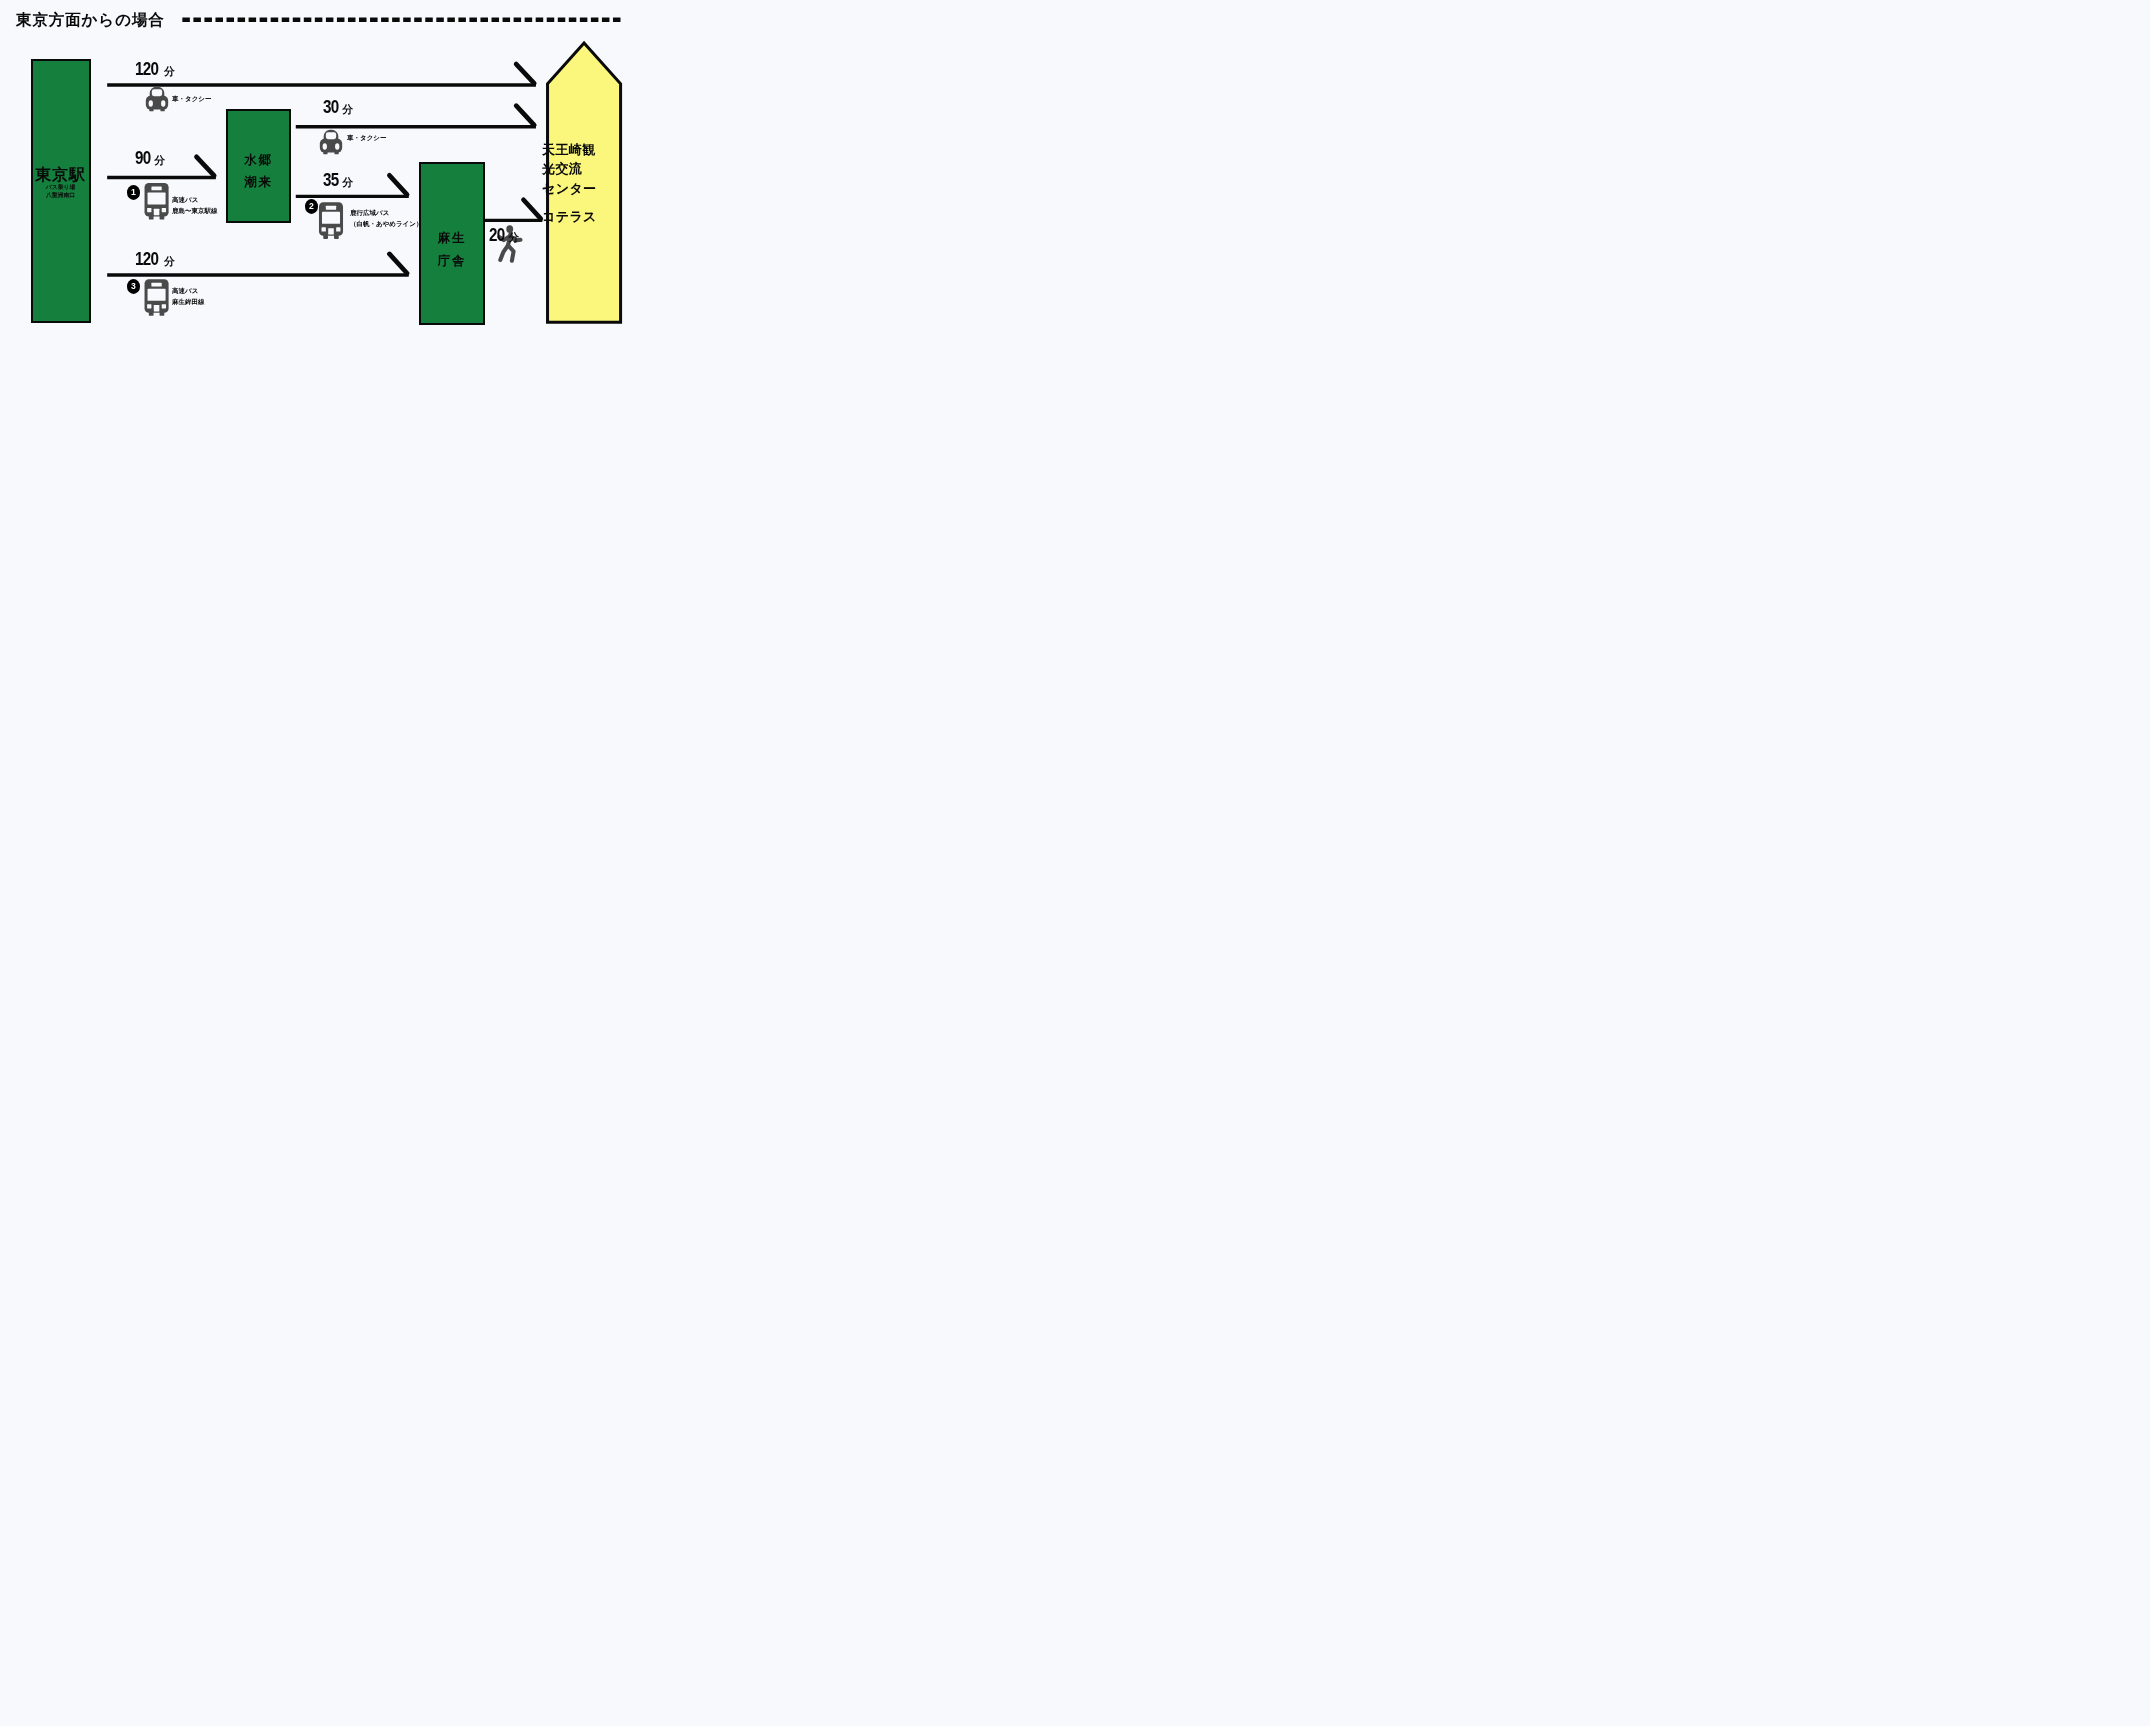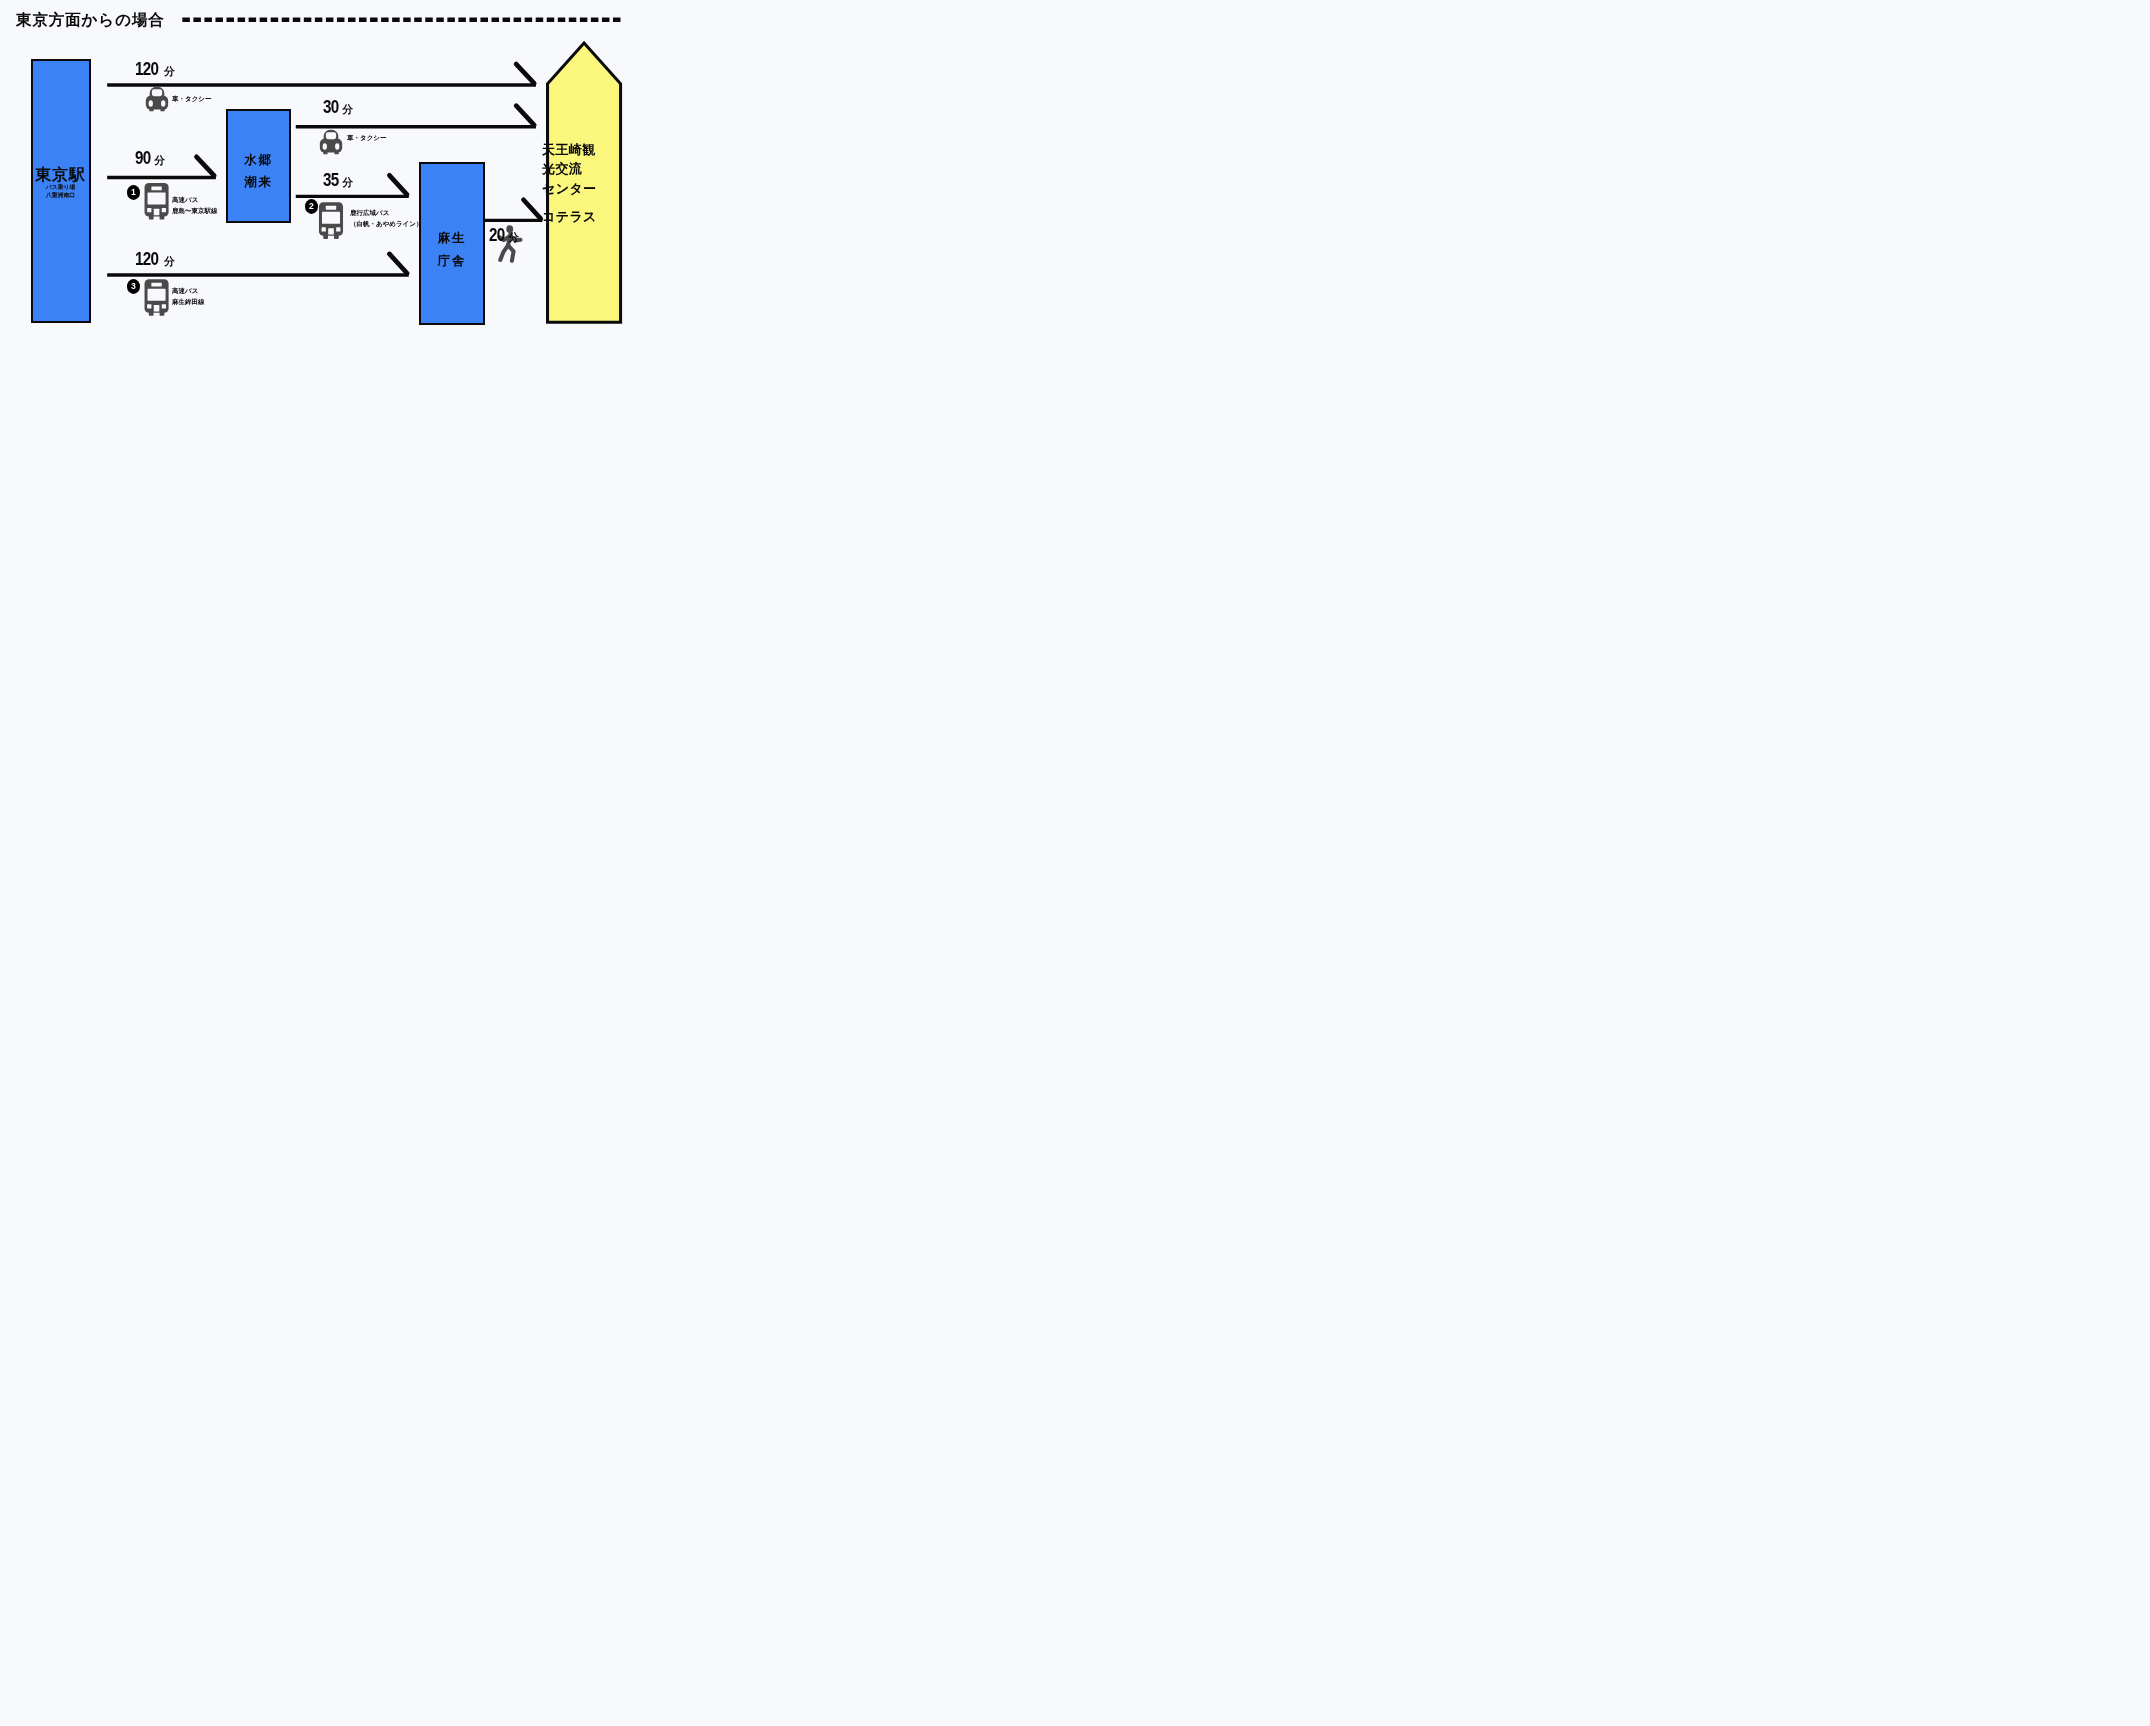--- a/index.html
+++ b/index.html
@@ -6,21 +6,21 @@
   .canvas{
     position:relative;width:662px;height:345px;background:#f8f9fd;
     font-family:"Liberation Sans","DejaVu Sans",sans-serif;color:#0a0a0a;overflow:hidden;
   }
   .layer-svg{position:absolute;left:0;top:0;z-index:1;}
   .title{
     position:absolute;left:16px;top:10.3px;z-index:2;
     font-size:15.5px;font-weight:bold;letter-spacing:0.9px;white-space:nowrap;
   }
   .box{
-    position:absolute;background:#3b82f6;border:2.6px solid #0a0a0a;
+    position:absolute;background:#15803d;border:2.6px solid #0a0a0a;
     box-sizing:border-box;z-index:2;
   }
   .box-tokyo{left:30.5px;top:59px;width:60px;height:264px;}
   .box-itako{left:226px;top:109px;width:65px;height:114px;}
   .box-aso{left:419px;top:162px;width:66px;height:163px;}
   .station-name{
     position:absolute;left:0;right:0;top:104px;text-align:center;
     font-size:16px;font-weight:bold;letter-spacing:0.9px;
   }
   .station-sub{

